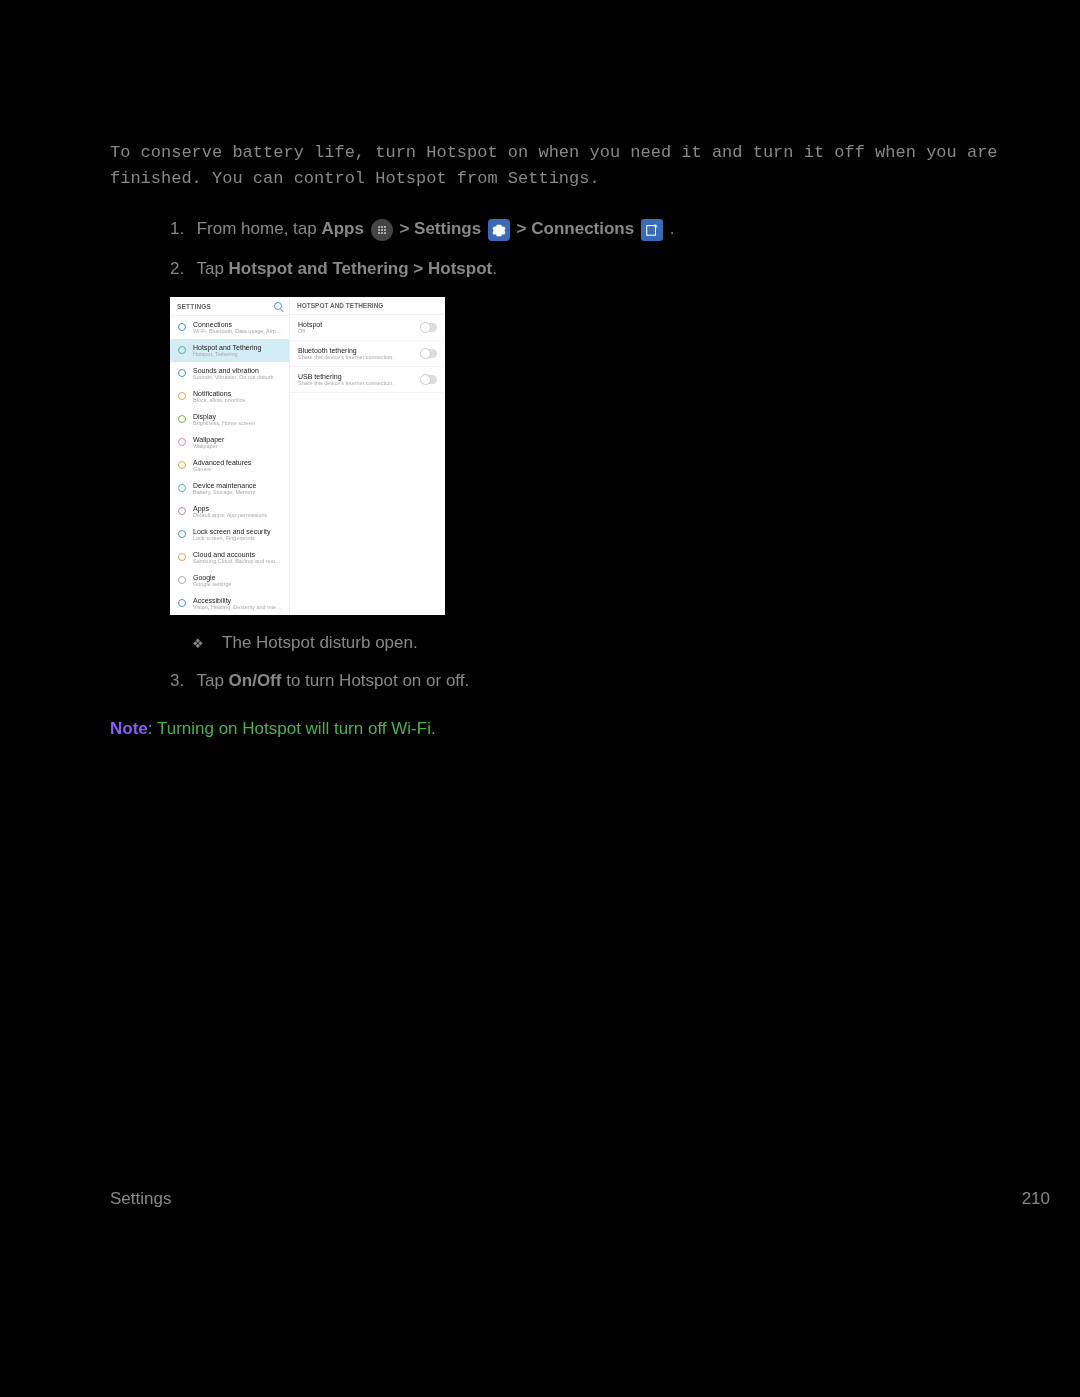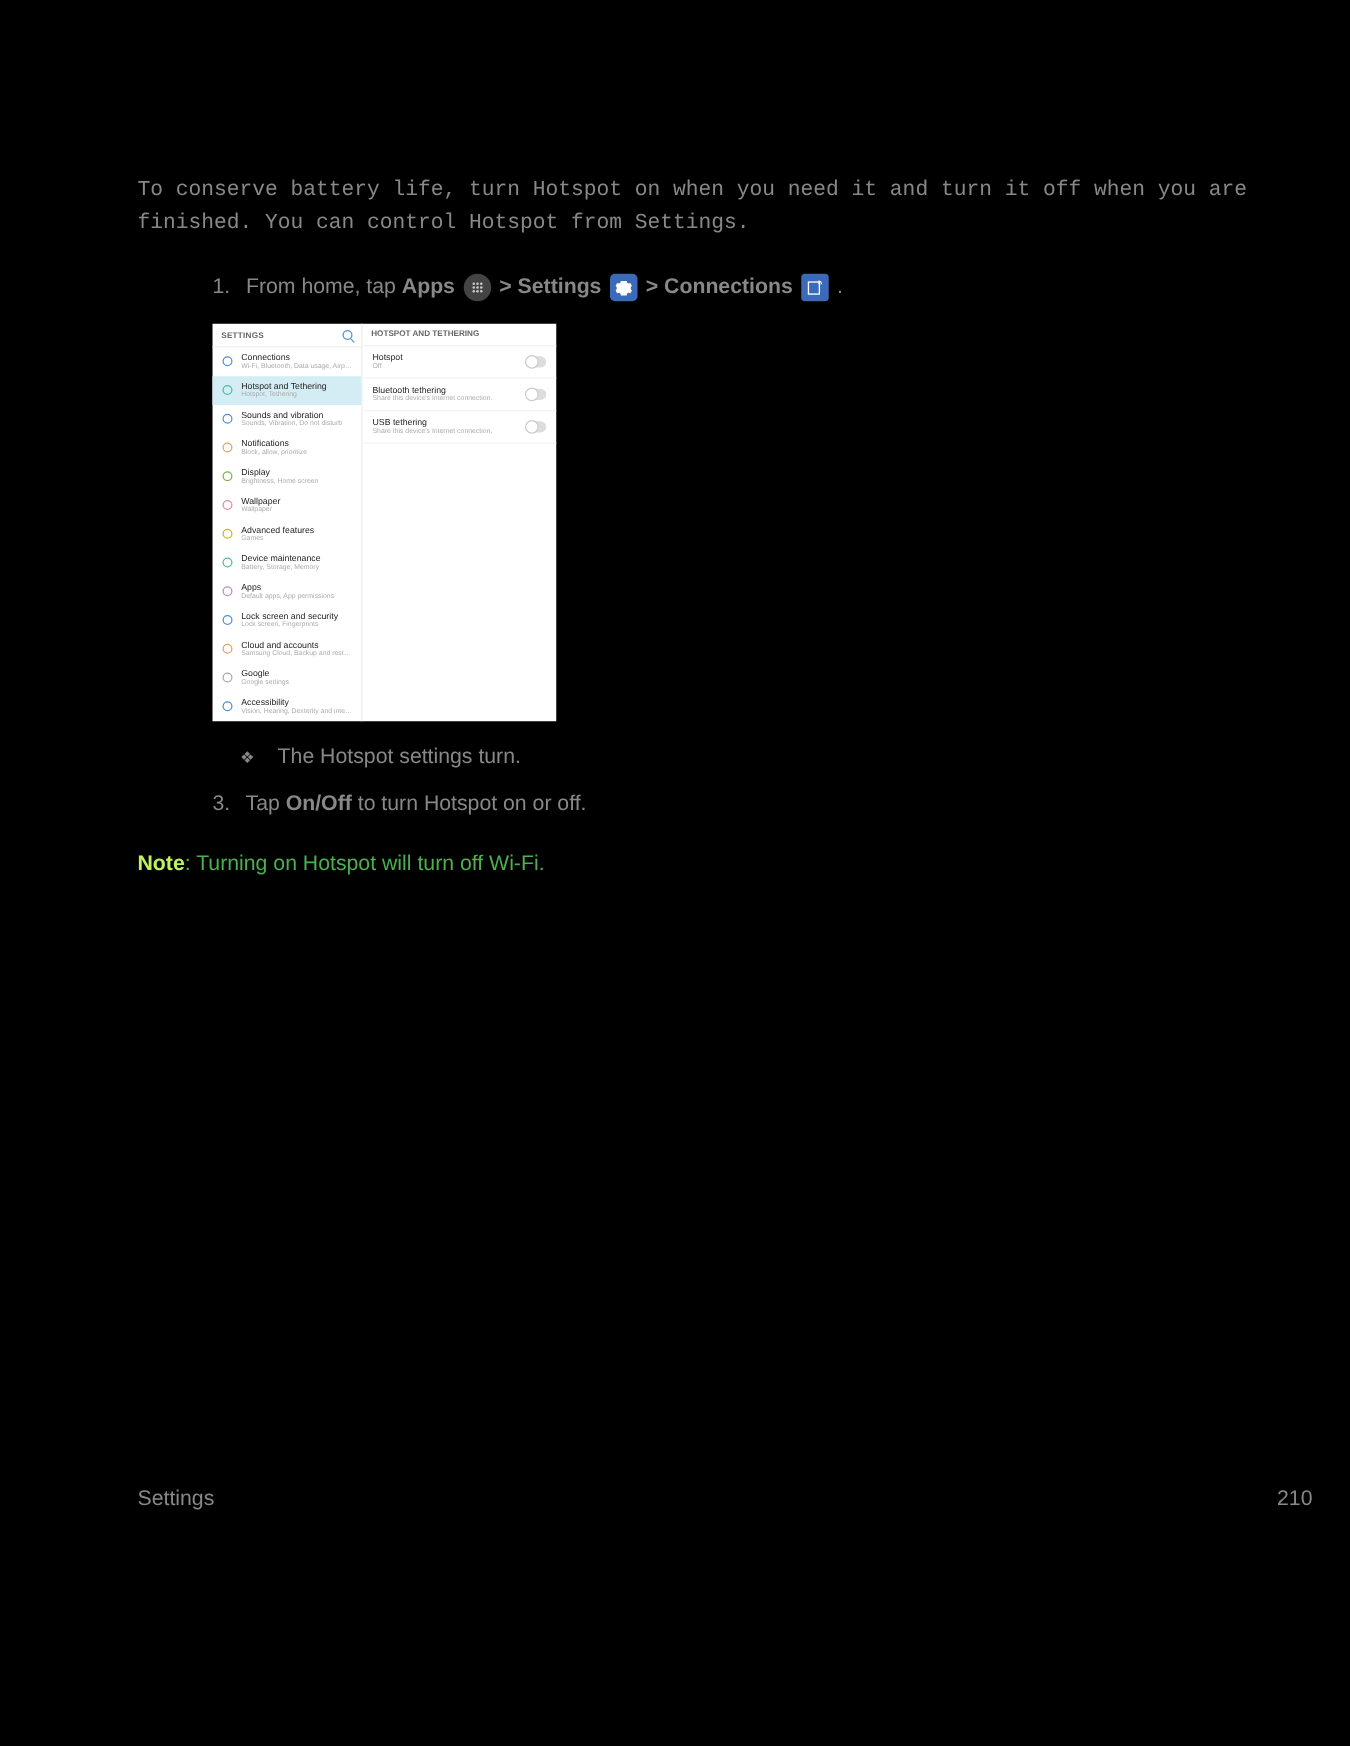--- a/index.html
+++ b/index.html
@@ -164,21 +164,21 @@
     font-size: 13px;
     margin-right: 14px;
     color: #888;
     vertical-align: middle;
   }
   .note-line {
     font-size: 17px;
     margin-top: 28px;
     padding-left: 0;
   }
-  .note-line .note-label { color: #bef264; font-weight: 600; }
+  .note-line .note-label { color: #8b5cf6; font-weight: 600; }
   .note-line .note-text { color: #4caf50; text-align: right; }
 
   .footer {
     position: absolute;
     bottom: 188px;
     left: 110px;
     right: 30px;
     display: flex;
     justify-content: space-between;
     font-size: 17px;
@@ -223,20 +223,25 @@
       <span class="icon-box icon-connections">
         <svg viewBox="0 0 16 16" width="14" height="14">
             <rect x="2" y="3" width="10" height="11" fill="none" stroke="#fff" stroke-width="1.2"></rect>
             <path d="M11 2a3 3 0 013 3" fill="none" stroke="#fff" stroke-width="1"></path>
             <path d="M11 4a1.5 1.5 0 011.5 1.5" fill="none" stroke="#fff" stroke-width="1"></path>
           </svg>
       </span>
       <span>.</span>
     </li>
 
+    <li class="step">
+      <span class="num">2.</span>
+      <span>Tap </span>
+      <b>Hotspot and Tethering &gt; Hotspot</b><span>.</span>
+    </li>
   </ol>
 
   <div class="screenshot">
     <div class="ss-left">
       <div class="ss-header">
         <span>SETTINGS</span>
         <span class="ss-search-icon"></span>
       </div>
       <div id="ss-left-list">
           <div class="ss-item">
@@ -406,21 +411,21 @@
       <div class="ss-title">USB tethering</div>
       <div class="ss-sub">Share this device's Internet connection.</div>
     </div>
     <div class="ss-toggle"></div>
           </div>
         </div>
     </div>
   </div>
 
   <div class="sub-bullet">
-    <span>The Hotspot settings turn.</span>
+    <span>The Hotspot disturb open.</span>
   </div>
 
   <ol class="steps">
     <li class="step">
       <span class="num">3.</span>
       <span>Tap </span>
       <b>On/Off</b>
       <span> to turn Hotspot on or off.</span>
     </li>
   </ol>

